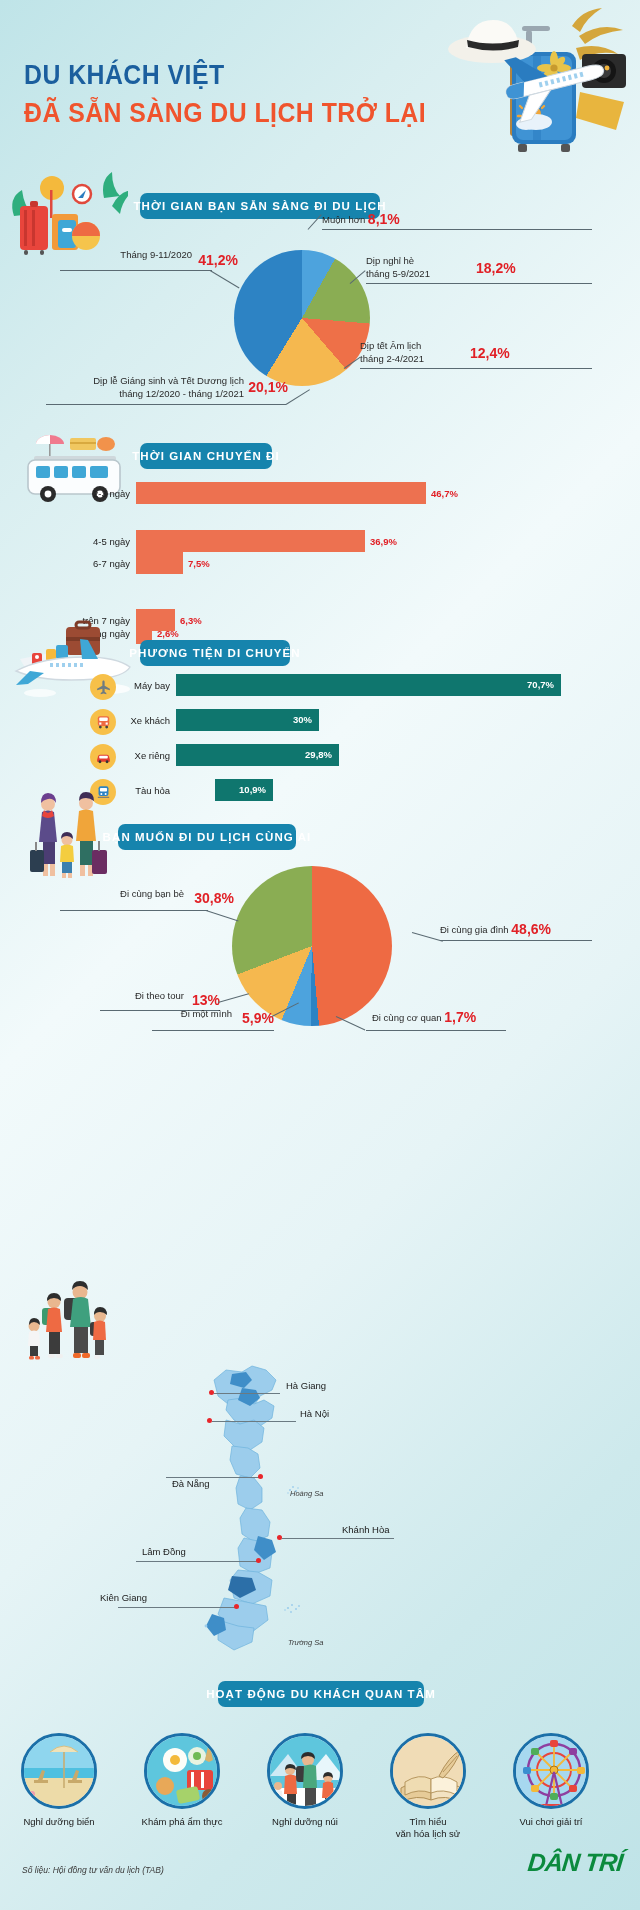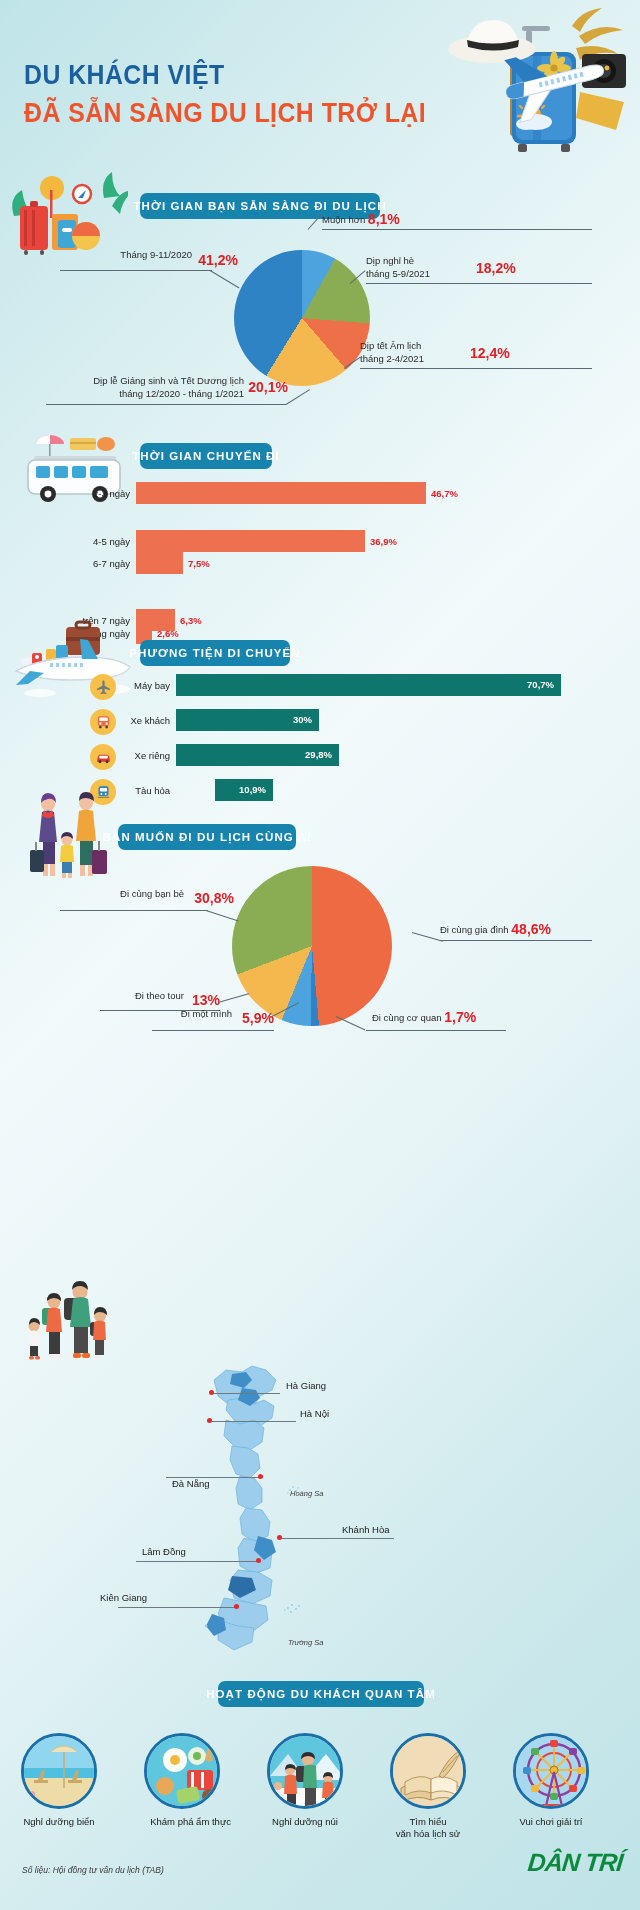--- a/index.html
+++ b/index.html
@@ -541,21 +541,21 @@
             <rect x="10" y="44" width="14" height="3"></rect>
           <path d="M48 44 l4 -10 l3 1 l-3 11z"></path>
             <rect x="44" y="44" width="14" height="3"></rect>
         </g>
         <circle cx="8" cy="58" r="3" fill="#f09ab0"></circle>
       </svg>
     </div>
     <div class="actlabel">Nghỉ dưỡng biển</div>
   </div>
 
-  <div class="act" style="left:133px; top:1733px;text-align:right;">
+  <div class="act" style="left:133px; top:1733px;">
     <div class="actcircle">
       <svg viewBox="0 0 76 76" width="76" height="76">
         <rect width="76" height="76" fill="#5ec6dd"></rect>
         <circle cx="28" cy="24" r="12" fill="#fdfdf8"></circle>
           <circle cx="28" cy="24" r="5" fill="#f3b93a"></circle>
         <circle cx="50" cy="20" r="9" fill="#e8f3e0"></circle>
           <circle cx="50" cy="20" r="4" fill="#6fba55"></circle>
         <rect x="40" y="34" width="26" height="20" rx="3" fill="#e8453c"></rect>
         <g fill="#ffffff">
             <rect x="44" y="36" width="3" height="16"></rect>

